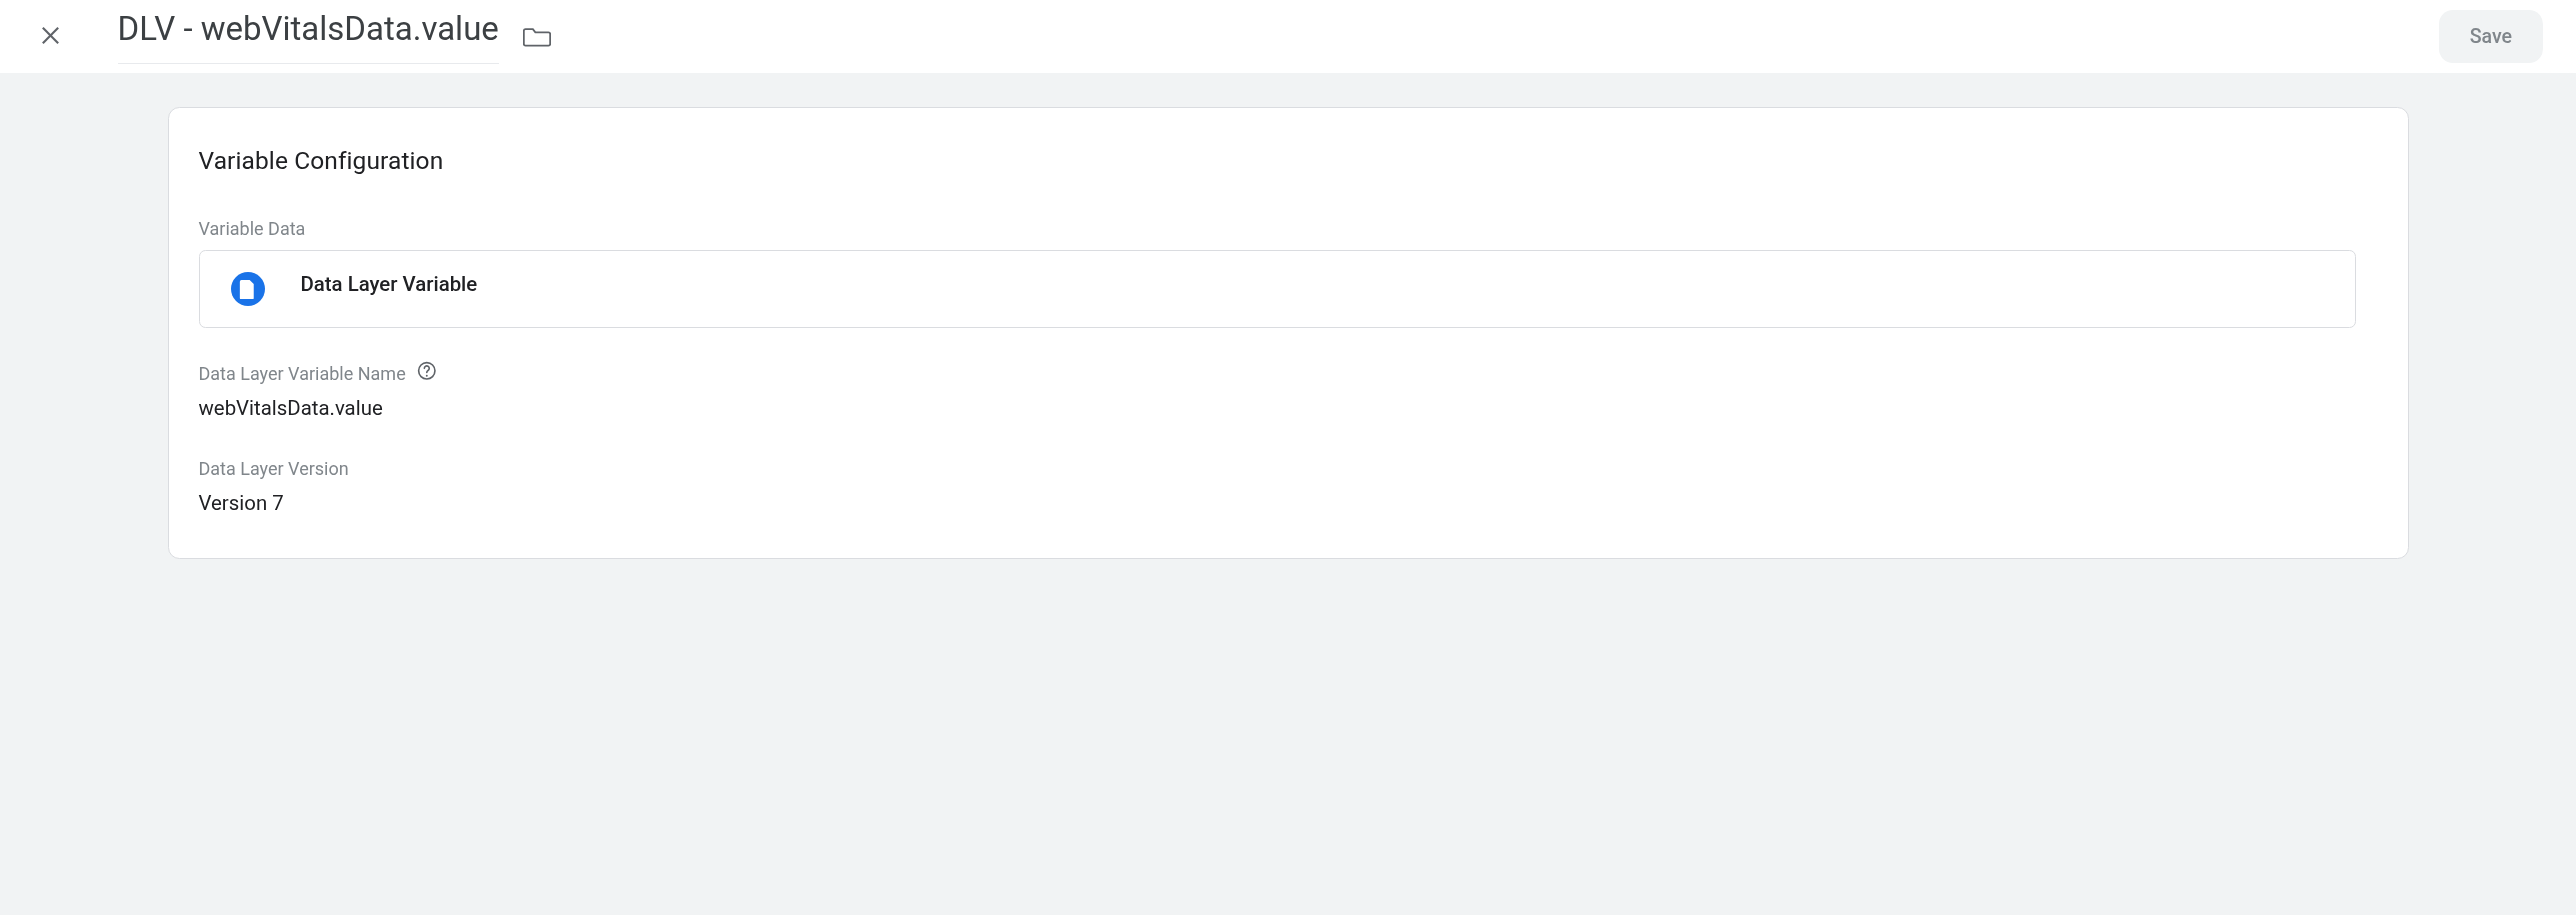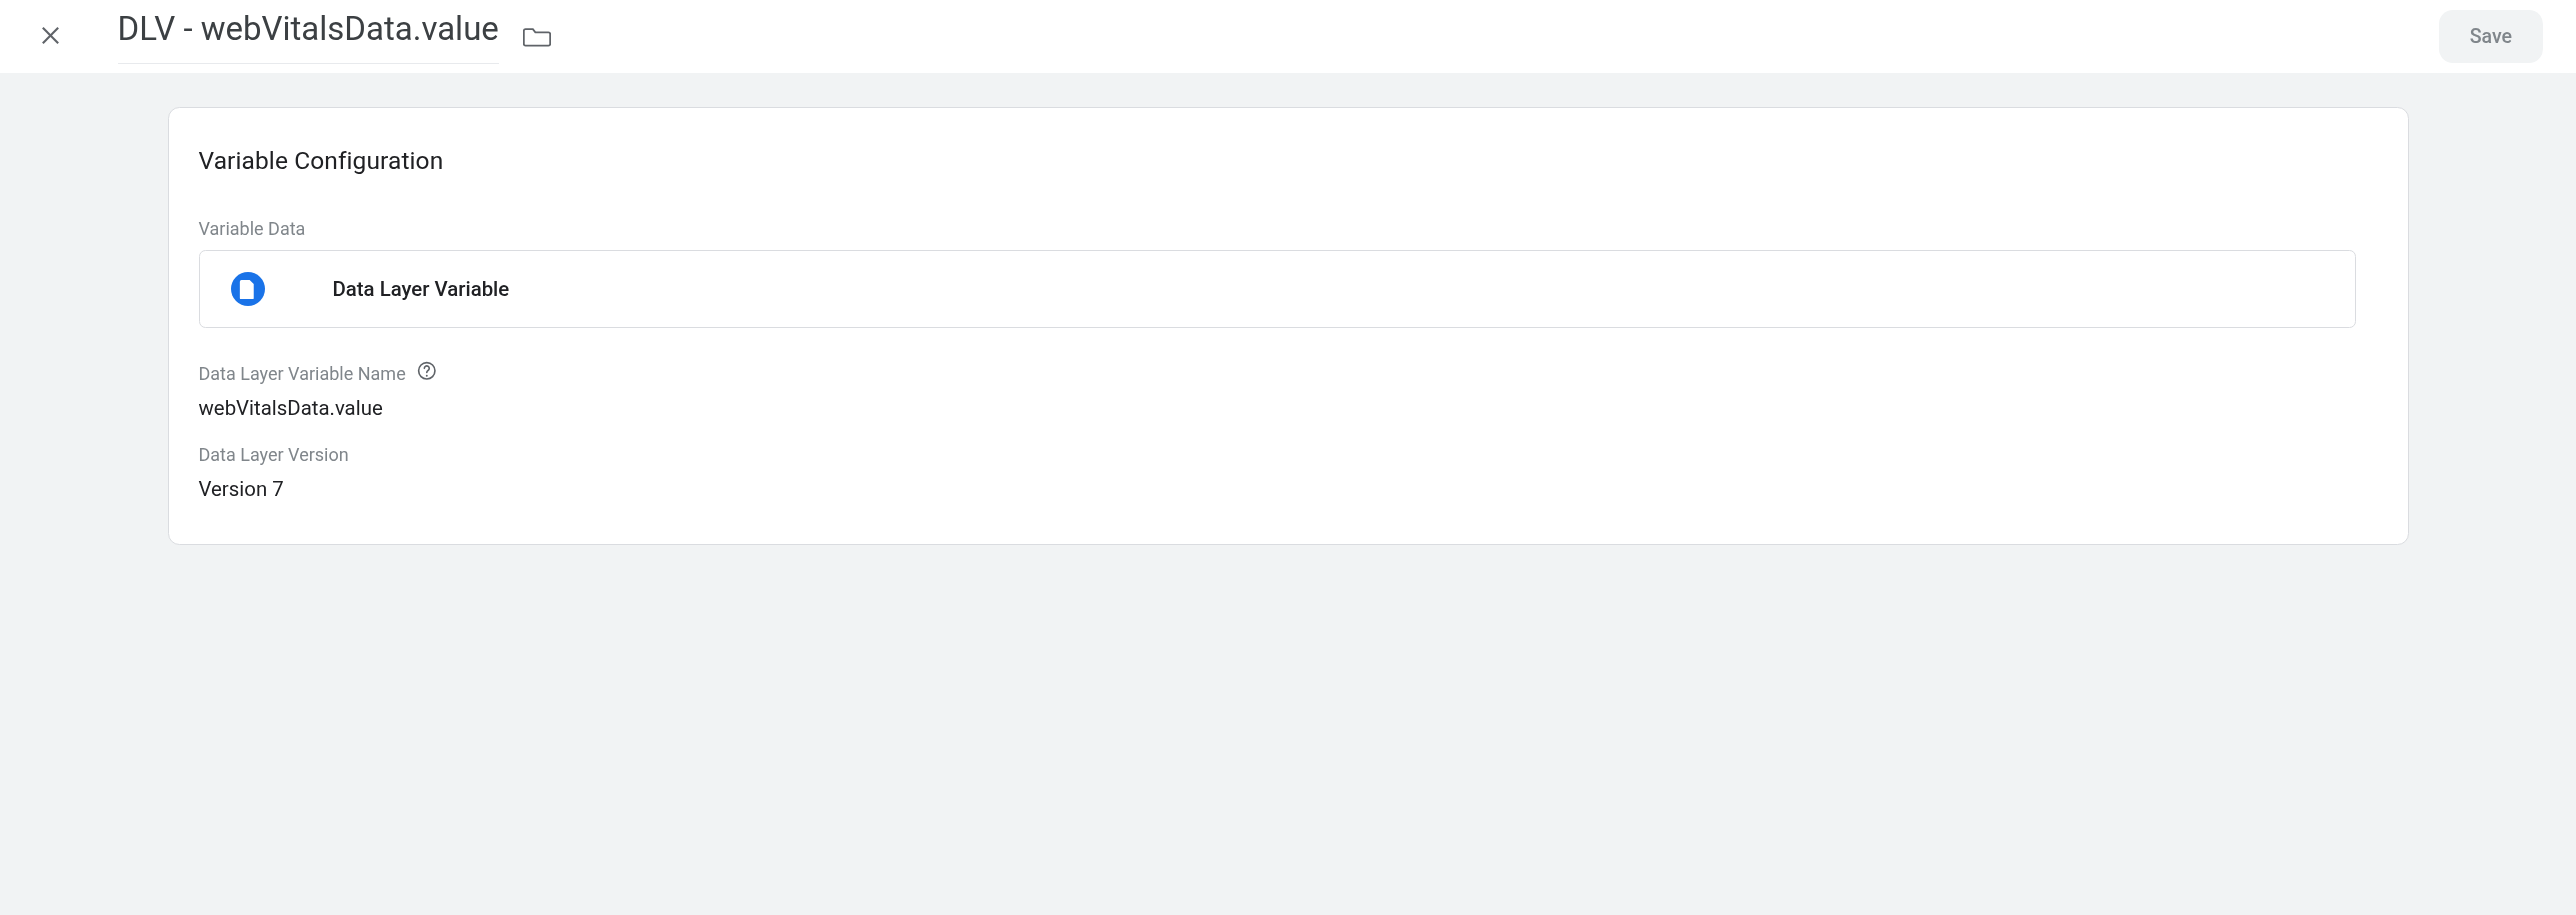--- a/index.html
+++ b/index.html
@@ -108,25 +108,24 @@
     .field-label .help-icon svg {
       width: 19.6px;
       height: 19.6px;
       stroke: #5f6368;
       fill: none;
     }
     .type-box {
       border: 0.8px solid #dadce0;
       border-radius: 6.5px;
       display: flex;
-      align-items: center;
+      align-items: flex-start;
       padding: 21px 24.5px;
       margin-bottom: 33px;
       cursor: pointer;
-      gap: 32px;
     }
     .type-icon-circle {
       width: 34px;
       height: 34px;
       border-radius: 50%;
       background: #1a73e8;
       display: flex;
       align-items: center;
       justify-content: center;
       margin-right: 36px;
@@ -139,21 +138,21 @@
       fill: #ffffff;
     }
     .type-name {
       font-size: 20.4px;
       font-weight: 500;
       color: #202124;
     }
     .field-value {
       font-size: 20.4px;
       color: #202124;
-      margin-bottom: 24px;
+      margin-bottom: 38px;
       font-weight: 400;
     }
     .field-value:last-child { margin-bottom: 0; }
   </style>
 </head>
 <body>
 
 <div class="header">
   <button class="close-btn">
     <span>

